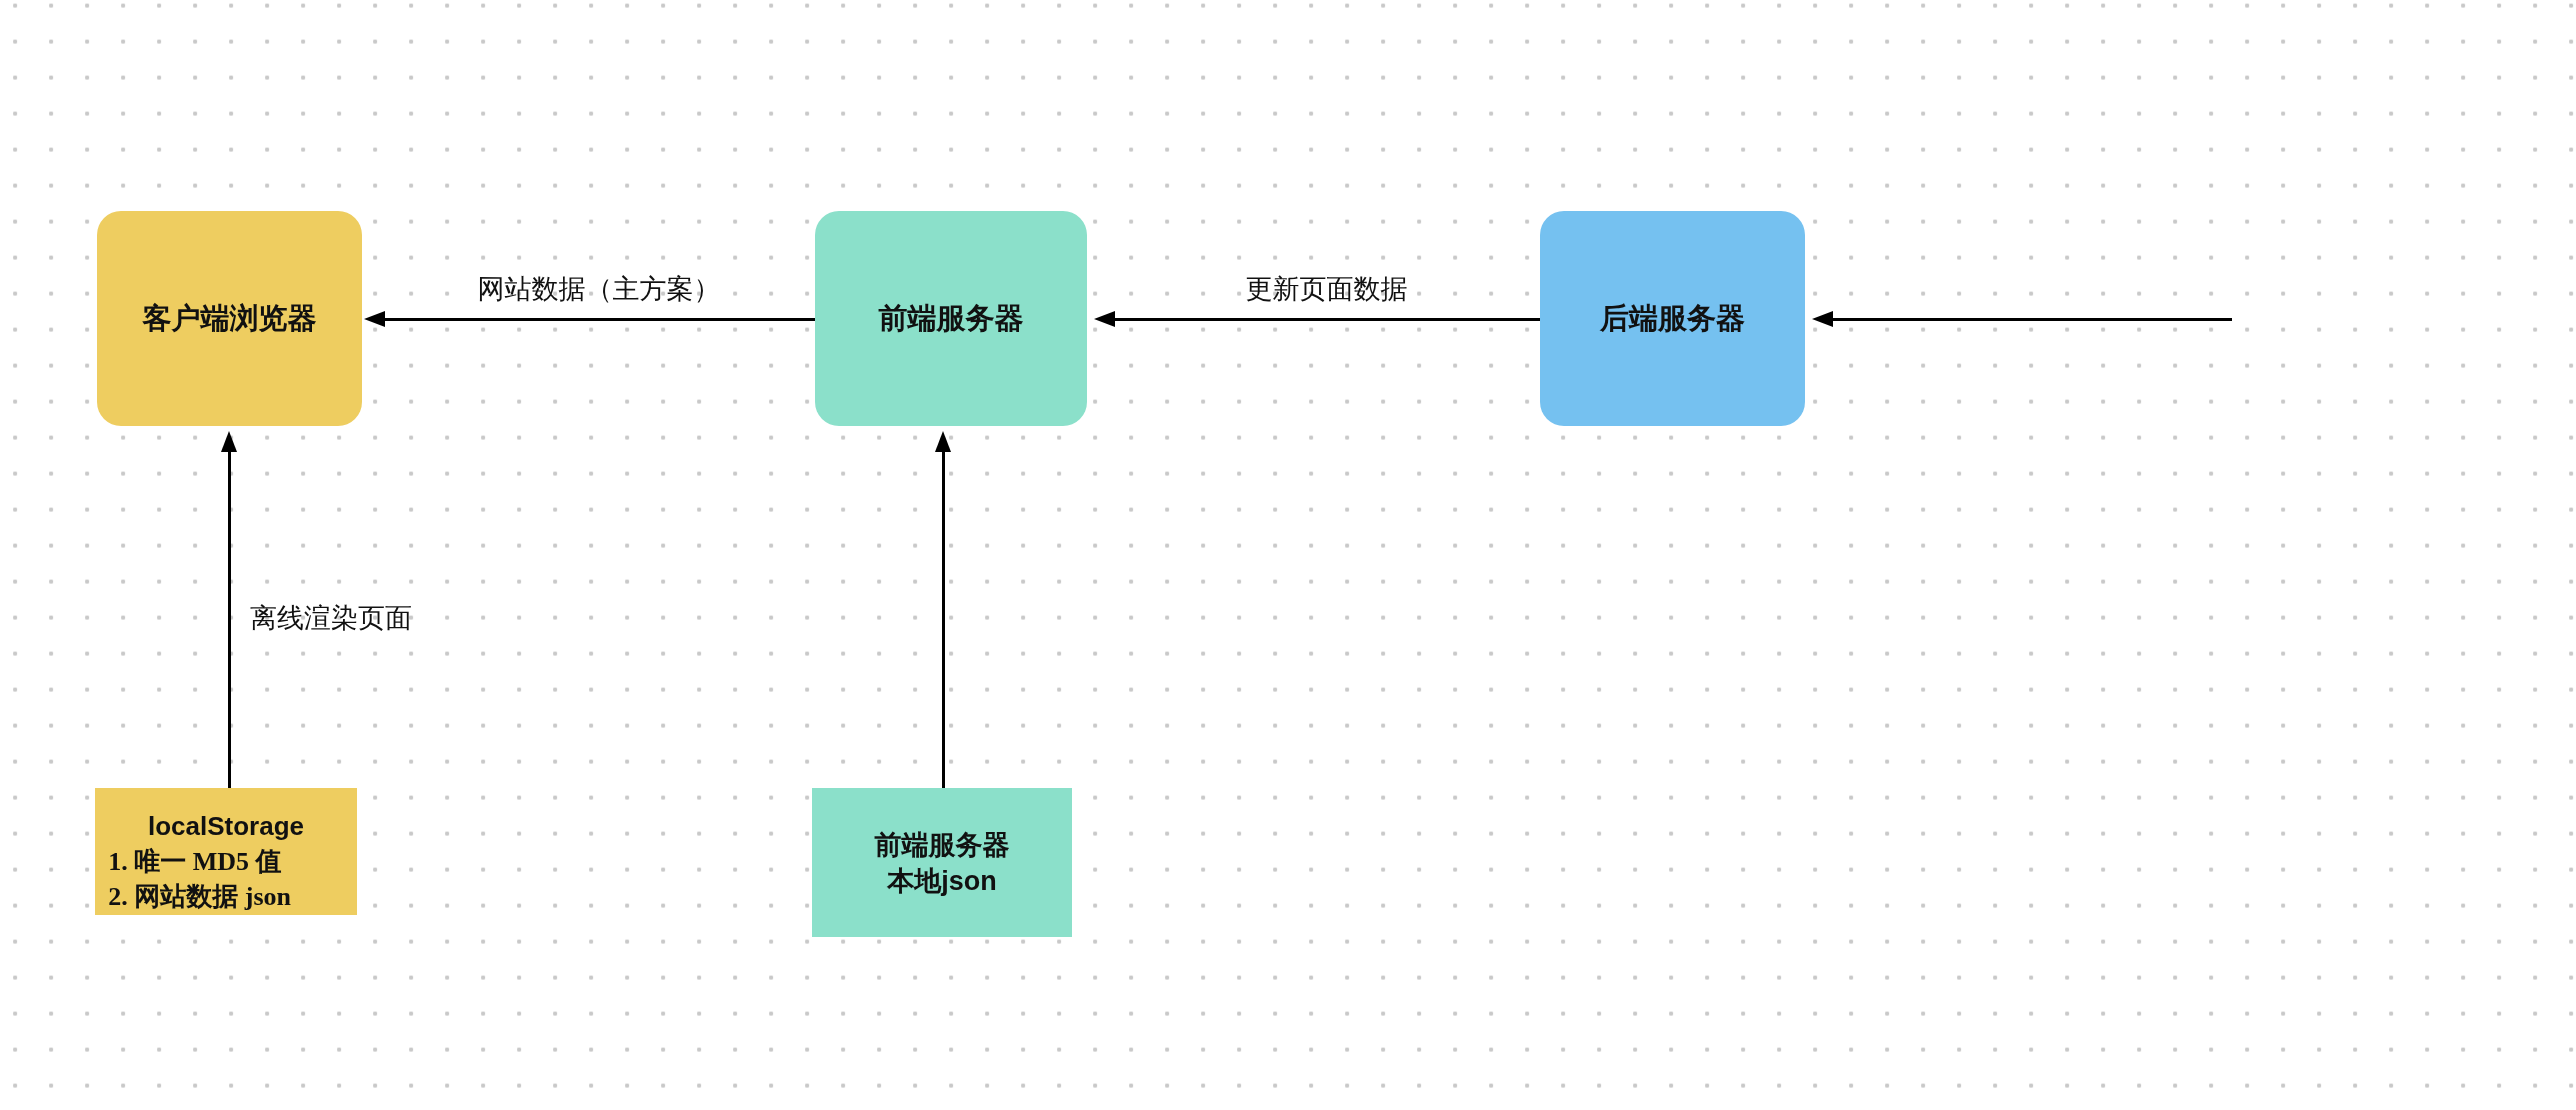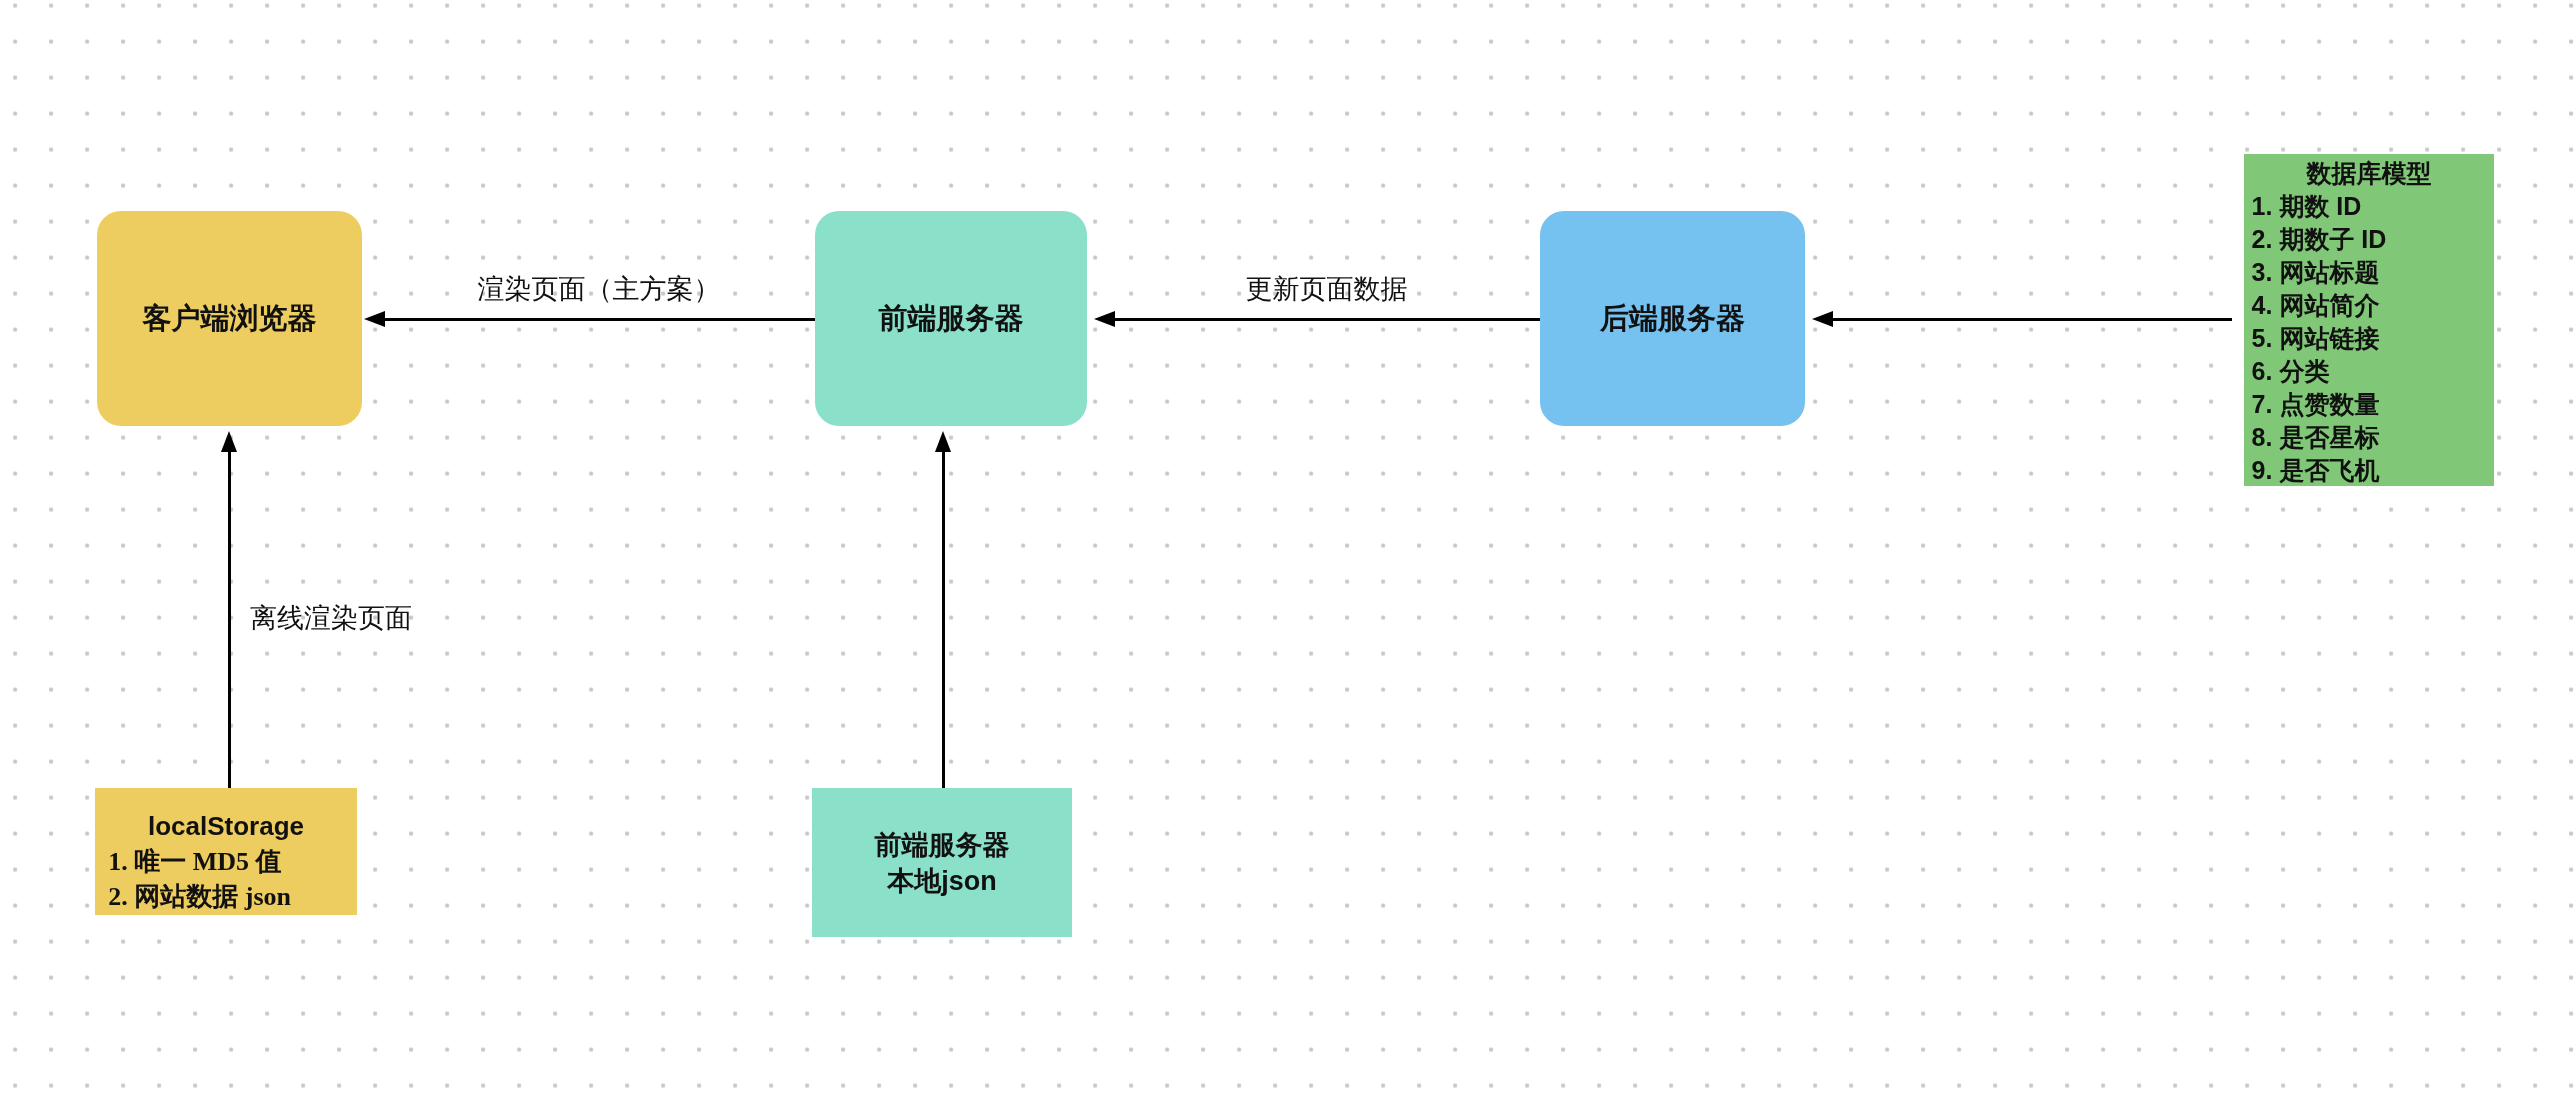--- a/index.html
+++ b/index.html
@@ -46,51 +46,37 @@
   </div>
 
   <div class="node rounded frontend">
     <span>前端服务器</span>
   </div>
 
   <div class="node rounded backend">
     <span>后端服务器</span>
   </div>
 
-  <div class="node db">
-    <div class="db-title">数据库模型</div>
-    <ul>
-      <li>1. 期数 ID</li>
-      <li>2. 期数子 ID</li>
-      <li>3. 网站标题</li>
-      <li>4. 网站简介</li>
-      <li>5. 网站链接</li>
-      <li>6. 分类</li>
-      <li>7. 点赞数量</li>
-      <li>8. 是否星标</li>
-      <li>9. 是否飞机</li>
-    </ul>
-  </div>
 
   <div class="node ls">
     <div class="ls-title">localStorage</div>
     <ul>
       <li>1. 唯一 MD5 值</li>
       <li>2. 网站数据 json</li>
     </ul>
   </div>
 
   <div class="node flj">
     <span>前端服务器
 本地json</span>
   </div>
 
   <div class="ah ah-left" style="left:364px;top:311px;"></div>
   <div class="edge-line" style="left:383px;top:318px;width:432px;height:2.9px;"></div>
-  <div class="edge-label centered-label" style="left:383px;top:271px;width:432px;">渲染页面（主方案）</div>
+  <div class="edge-label centered-label" style="left:383px;top:271px;width:432px;">网站数据（主方案）</div>
 
   <div class="ah ah-left" style="left:1094px;top:311px;"></div>
   <div class="edge-line" style="left:1113px;top:318px;width:427px;height:2.9px;"></div>
   <div class="edge-label centered-label" style="left:1113px;top:271px;width:427px;">更新页面数据</div>
 
   <div class="ah ah-left" style="left:1812px;top:311px;"></div>
   <div class="edge-line" style="left:1831px;top:318px;width:401px;height:2.9px;"></div>
 
   <div class="ah ah-up" style="left:221px;top:431px;"></div>
   <div class="edge-line" style="left:228px;top:450px;width:2.9px;height:338px;"></div>

